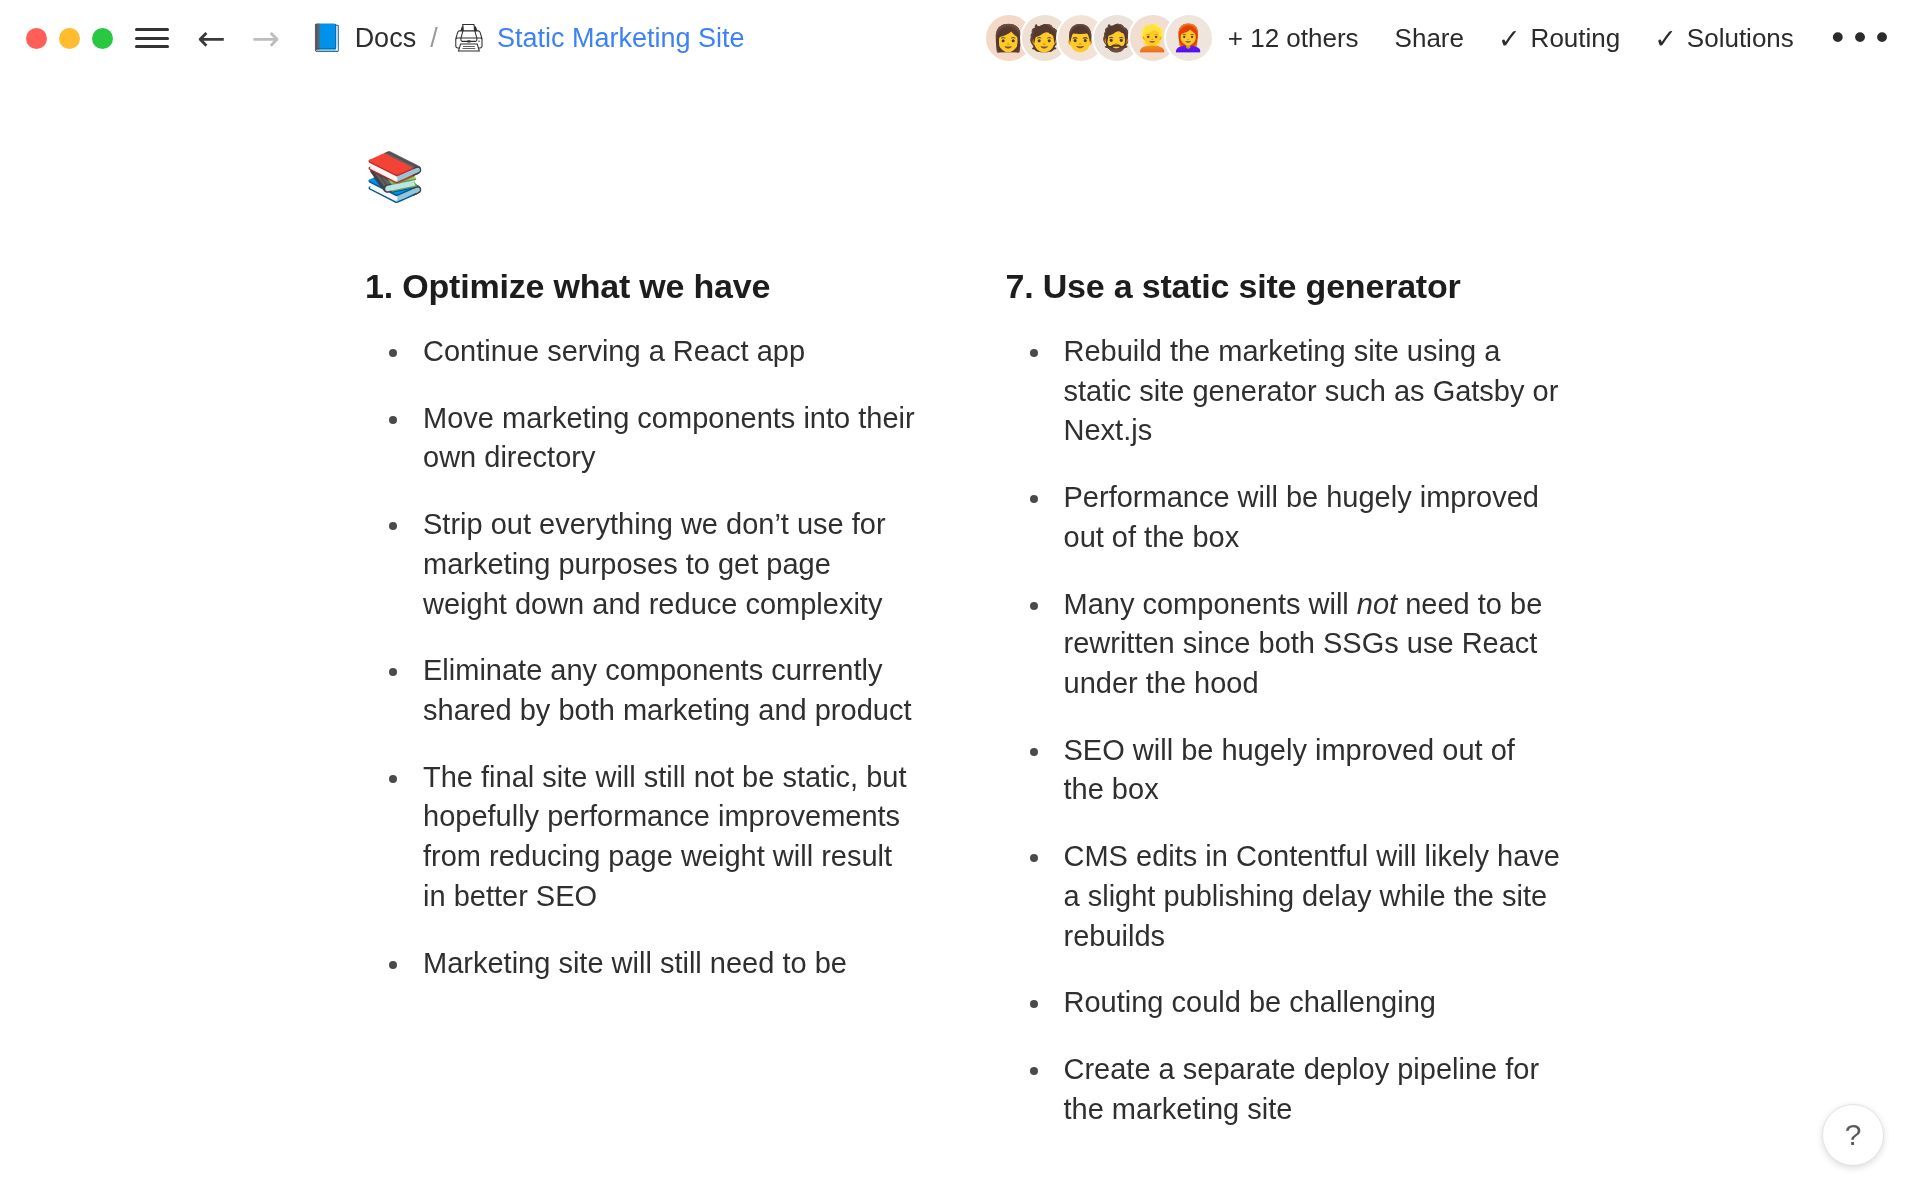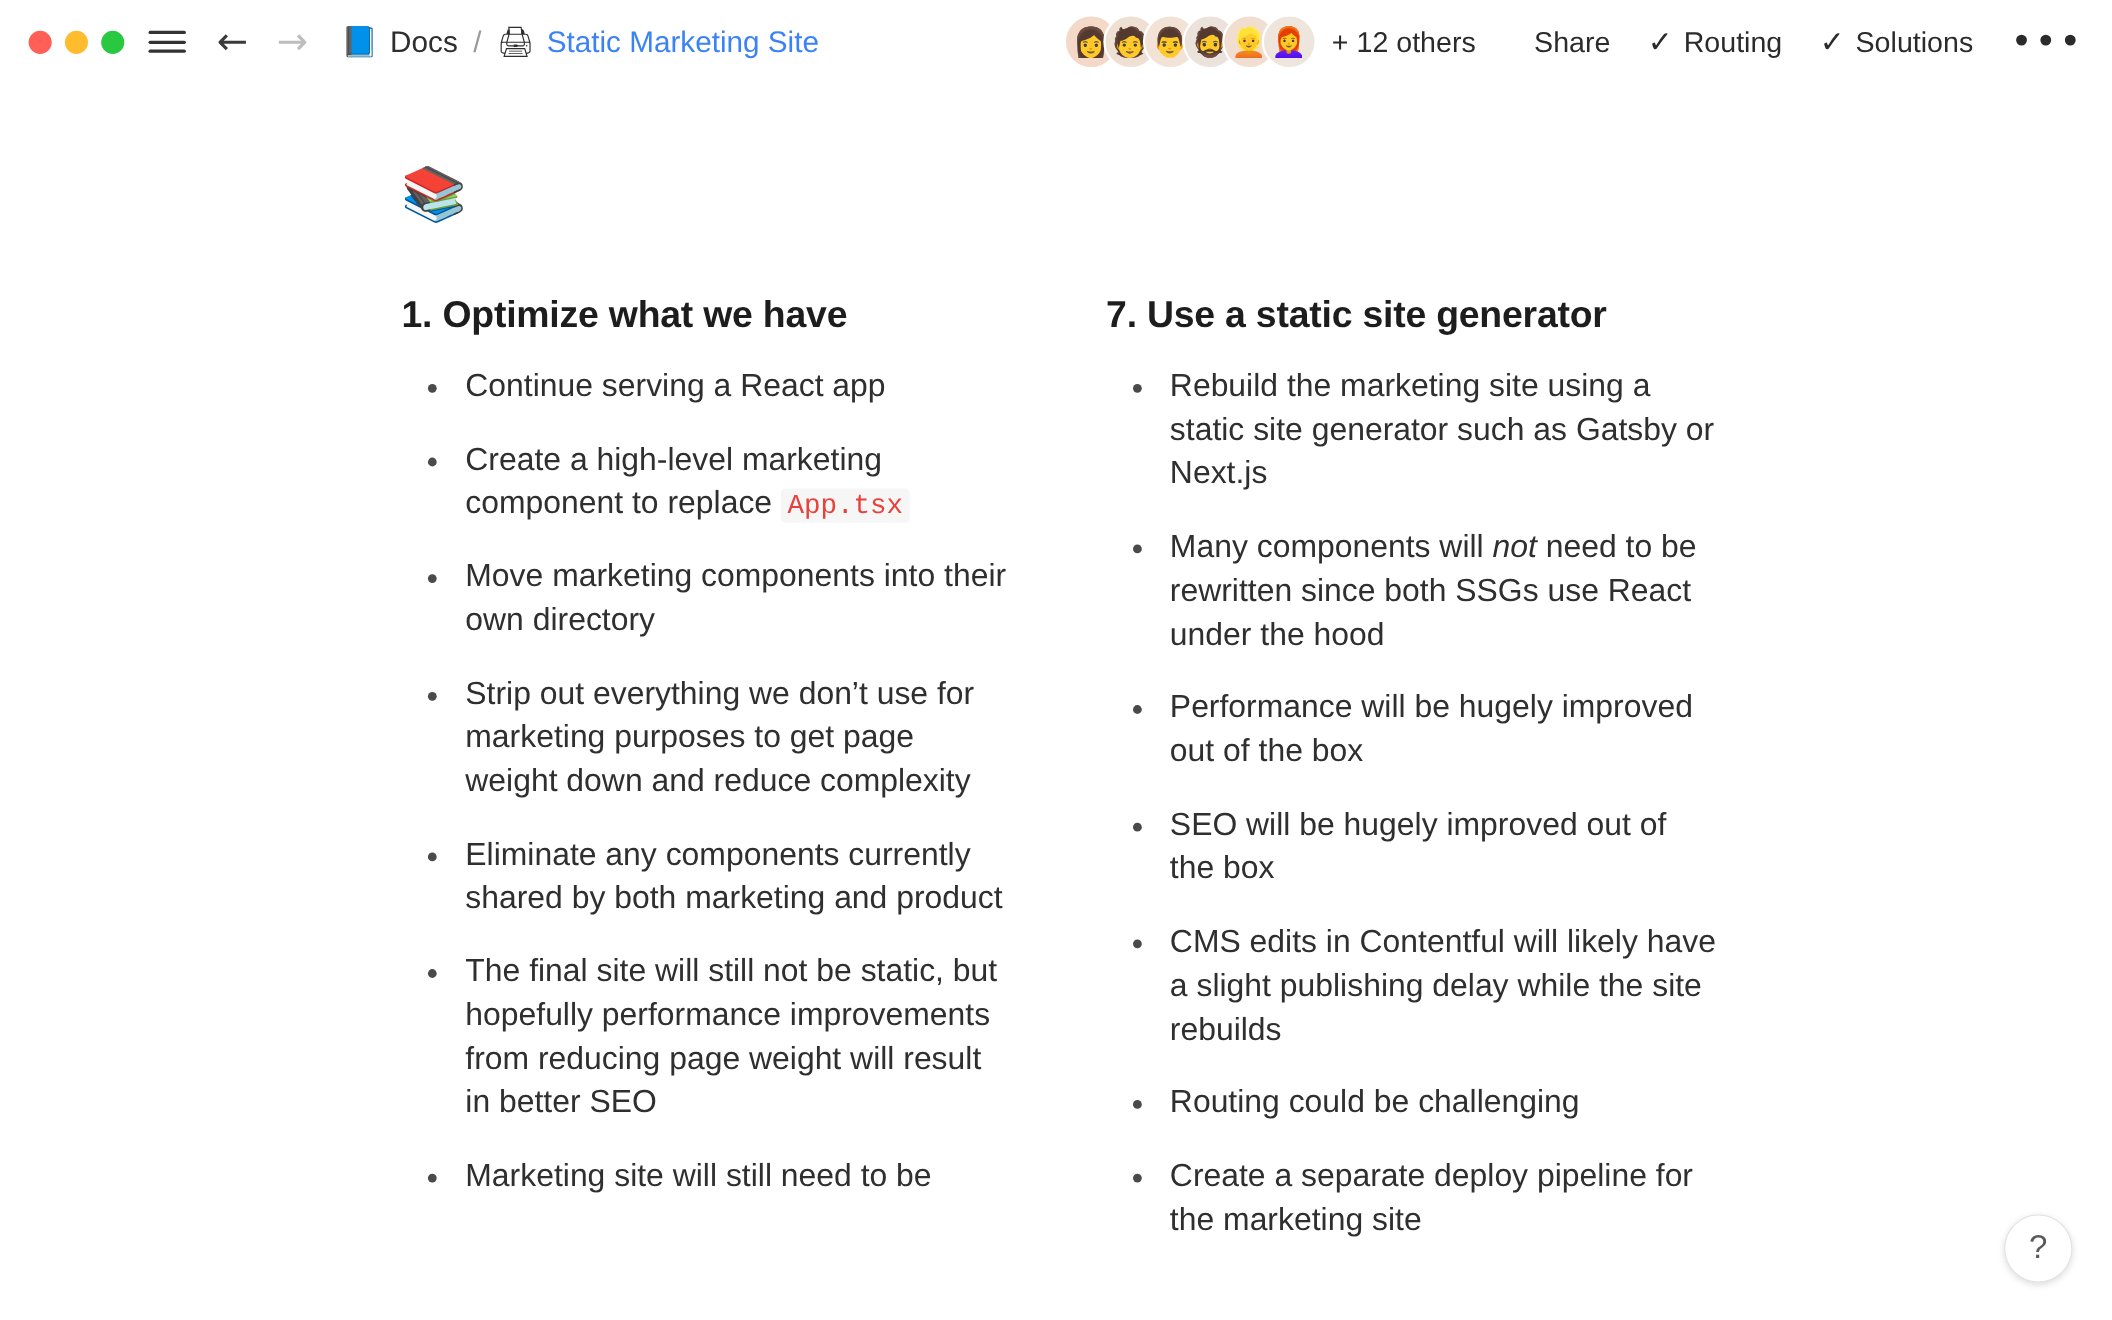--- a/index.html
+++ b/index.html
@@ -78,21 +78,21 @@
     overflow: hidden;
     font-family: "DejaVu Sans", sans-serif;
   }
   .avatar:first-child { margin-left: 0; }
   .avatar.a1 { background: #f4d8c8; }
   .avatar.a2 { background: #efe0d4; }
   .avatar.a3 { background: #f3e3d6; }
   .avatar.a4 { background: #ece2dc; }
   .avatar.a5 { background: #f1ded0; }
   .avatar.a6 { background: #eee6dd; }
-  .others { font-size: 26px; color: #2b2b2b; margin-right: 53px; }
+  .others { font-size: 26px; color: #2b2b2b; margin-right: 36px; }
 
   .tb-link {
     font-size: 26px;
     color: #2b2b2b;
     margin-right: 34px;
     cursor: pointer;
     display: flex; align-items: center;
   }
   .tb-check {
     font-size: 27px;
@@ -252,35 +252,34 @@
     <h1 class="doc-title">
       <span class="title-emoji">📚</span>
     </h1>
 
     <div class="columns">
 
       <div class="col">
         <h2 class="col-title">1. Optimize what we have</h2>
         <ul class="bullets">
             <li><span>Continue serving a React app</span></li>
-            <li><span>Create a high-level marketing component to replace </span><code class="inline">App.tsx</code></li>
             <li><span>Move marketing components into their own directory</span></li>
             <li><span>Strip out everything we don’t use for marketing purposes to get page weight down and reduce complexity</span></li>
             <li><span>Eliminate any components currently shared by both marketing and product</span></li>
             <li><span>The final site will still not be static, but hopefully performance improvements from reducing page weight will result in better SEO</span></li>
             <li><span>Marketing site will still need to be</span></li>
           </ul>
       </div>
 
       <div class="col">
         <h2 class="col-title">7. Use a static site generator</h2>
         <ul class="bullets">
             <li><span>Rebuild the marketing site using a static site generator such as Gatsby or Next.js</span></li>
+            <li><span>Performance will be hugely improved out of the box</span></li>
             <li><span>Many components will </span><em>not</em><span> need to be rewritten since both SSGs use React under the hood</span></li>
-            <li><span>Performance will be hugely improved out of the box</span></li>
             <li><span>SEO will be hugely improved out of the box</span></li>
             <li><span>CMS edits in Contentful will likely have a slight publishing delay while the site rebuilds</span></li>
             <li><span>Routing could be challenging</span></li>
             <li><span>Create a separate deploy pipeline for the marketing site</span></li>
           </ul>
       </div>
 
     </div>
   </div>
 </div>

